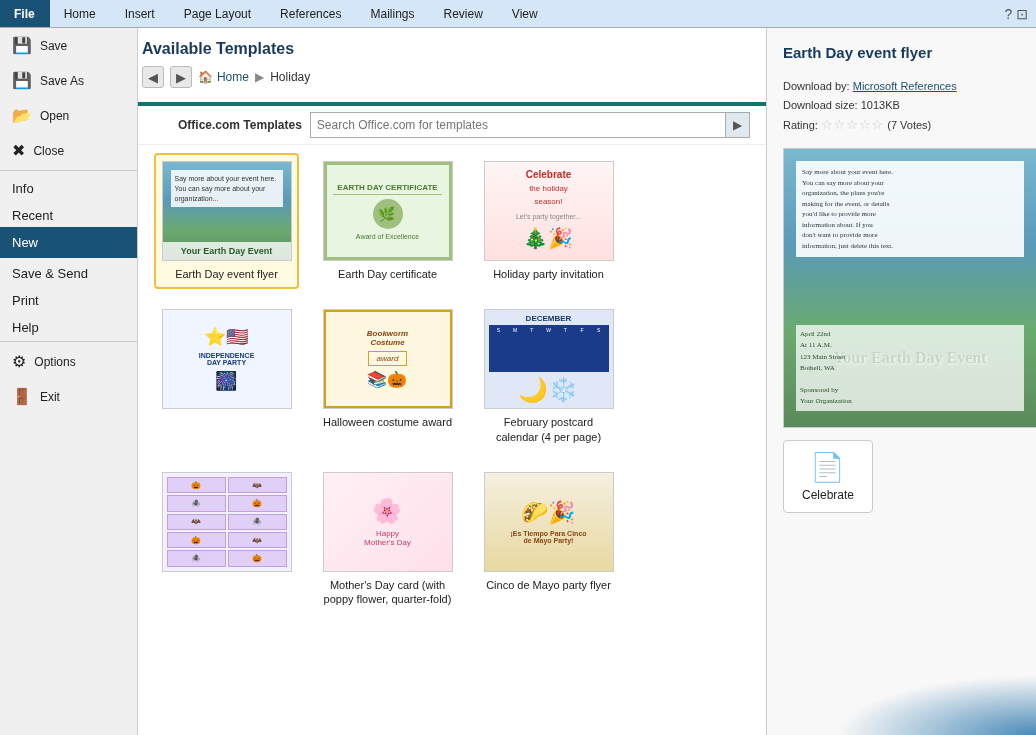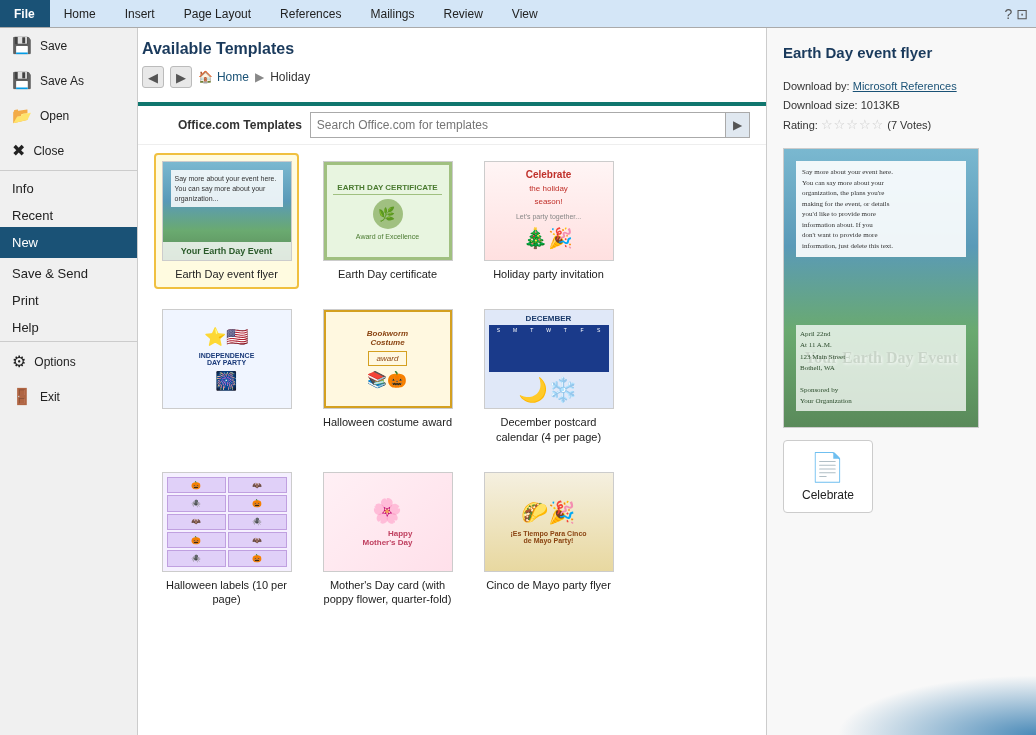--- a/index.html
+++ b/index.html
@@ -53,21 +53,21 @@
     .templates-grid-container::-webkit-scrollbar { width: 14px; }
     .templates-grid-container::-webkit-scrollbar-track { background: #f0f0f0; border-left: 1px solid #ccc; }
     .templates-grid-container::-webkit-scrollbar-thumb { background: #c0c8d0; border: 2px solid #f0f0f0; border-radius: 2px; }
 
     
     .right-panel { width: 270px; background: #f8f8f8; border-left: 1px solid #ccc; padding: 16px; display: flex; flex-direction: column; gap: 12px; }
     .right-panel-title { font-size: 15px; font-weight: bold; color: #1a3a5c; margin-bottom: 4px; }
     .right-panel-meta { font-size: 11px; color: #333; line-height: 1.7; }
     .right-panel-meta a { color: #1a5276; text-decoration: underline; cursor: pointer; }
     .stars { color: #ccc; font-size: 13px; letter-spacing: 1px; }
-    .preview-img { width: 196px; height: 280px; background: #a16207; border: 1px solid #ccc; overflow: hidden; display: flex; justify-content: center; position: relative; }
+    .preview-img { width: 254px; height: 280px; background: #a16207; border: 1px solid #ccc; overflow: hidden; display: flex; justify-content: center; position: relative; }
     .download-btn { display: flex; flex-direction: column; align-items: center; gap: 4px; cursor: pointer; padding: 10px 16px; border: 1px solid #ccc; background: #fff; border-radius: 4px; width: 90px; }
     .download-icon { font-size: 28px; color: #555; }
     .download-label { font-size: 12px; color: #222; }
     .thumb-earth-cert { background: #e8f5e0; }
     .thumb-holiday-inv { background: #fff5f5; }
     .thumb-independence { background: #f0f5ff; }
     .thumb-halloween { background: #84cc16; }
     .thumb-december { background: #e0e8f8; }
     .thumb-halloween-labels { background: #f5f0ff; }
     .thumb-mothers-day { background: #fff0f5; }
@@ -233,46 +233,45 @@
                 <div style="color:#fff;font-size:5px;text-align:center;">M</div>
                 <div style="color:#fff;font-size:5px;text-align:center;">T</div>
                 <div style="color:#fff;font-size:5px;text-align:center;">W</div>
                 <div style="color:#fff;font-size:5px;text-align:center;">T</div>
                 <div style="color:#fff;font-size:5px;text-align:center;">F</div>
                 <div style="color:#fff;font-size:5px;text-align:center;">S</div>
               </div>
               <div style="font-size:24px;margin-top:4px;">🌙❄️</div>
             </div>
           </div>
-          <div class="template-label">December postcard calendar (4 per page)</div>
+          <div class="template-label">February postcard calendar (4 per page)</div>
         </div>
 
         <div class="template-item">
           <div class="template-thumb thumb-halloween-labels">
             <div style="width:100%;height:100%;background:#f5f0ff;padding:4px;display:grid;grid-template-columns:1fr 1fr;grid-template-rows:repeat(5,1fr);gap:2px;">
               <div style="background:#e0d0f8;border:1px solid #c0a0e0;display:flex;align-items:center;justify-content:center;font-size:8px;">🎃</div>
               <div style="background:#e0d0f8;border:1px solid #c0a0e0;display:flex;align-items:center;justify-content:center;font-size:8px;">🦇</div>
               <div style="background:#e0d0f8;border:1px solid #c0a0e0;display:flex;align-items:center;justify-content:center;font-size:8px;">🕷️</div>
               <div style="background:#e0d0f8;border:1px solid #c0a0e0;display:flex;align-items:center;justify-content:center;font-size:8px;">🎃</div>
               <div style="background:#e0d0f8;border:1px solid #c0a0e0;display:flex;align-items:center;justify-content:center;font-size:8px;">🦇</div>
               <div style="background:#e0d0f8;border:1px solid #c0a0e0;display:flex;align-items:center;justify-content:center;font-size:8px;">🕷️</div>
               <div style="background:#e0d0f8;border:1px solid #c0a0e0;display:flex;align-items:center;justify-content:center;font-size:8px;">🎃</div>
               <div style="background:#e0d0f8;border:1px solid #c0a0e0;display:flex;align-items:center;justify-content:center;font-size:8px;">🦇</div>
               <div style="background:#e0d0f8;border:1px solid #c0a0e0;display:flex;align-items:center;justify-content:center;font-size:8px;">🕷️</div>
               <div style="background:#e0d0f8;border:1px solid #c0a0e0;display:flex;align-items:center;justify-content:center;font-size:8px;">🎃</div>
             </div>
           </div>
-          <div class="template-label">Halloween labels (10 per page)</div>
         </div>
 
         <div class="template-item">
           <div class="template-thumb thumb-mothers-day">
             <div style="width:100%;height:100%;background:linear-gradient(135deg,#fff0f5,#ffe0ea);display:flex;align-items:center;justify-content:center;flex-direction:column;gap:4px;">
               <div style="font-size:24px;">🌸</div>
-              <div style="font-size:8px;color:#c04060;font-weight:bold;text-align:right;">Happy<br>Mother's Day</div>
+              <div style="font-size:8px;color:#c04060;font-weight:normal;text-align:center;">Happy<br>Mother's Day</div>
             </div>
           </div>
           <div class="template-label">Mother's Day card (with poppy flower, quarter-fold)</div>
         </div>
 
         <div class="template-item">
           <div class="template-thumb thumb-cinco">
             <div style="width:100%;height:100%;background:linear-gradient(to bottom,#f5f0e0,#e8d8a0);display:flex;align-items:center;justify-content:center;flex-direction:column;gap:4px;">
               <div style="font-size:22px;">🌮🎉</div>
               <div style="font-size:7px;color:#8b4513;text-align:center;font-weight:bold;">¡Es Tiempo Para Cinco<br>de Mayo Party!</div>

